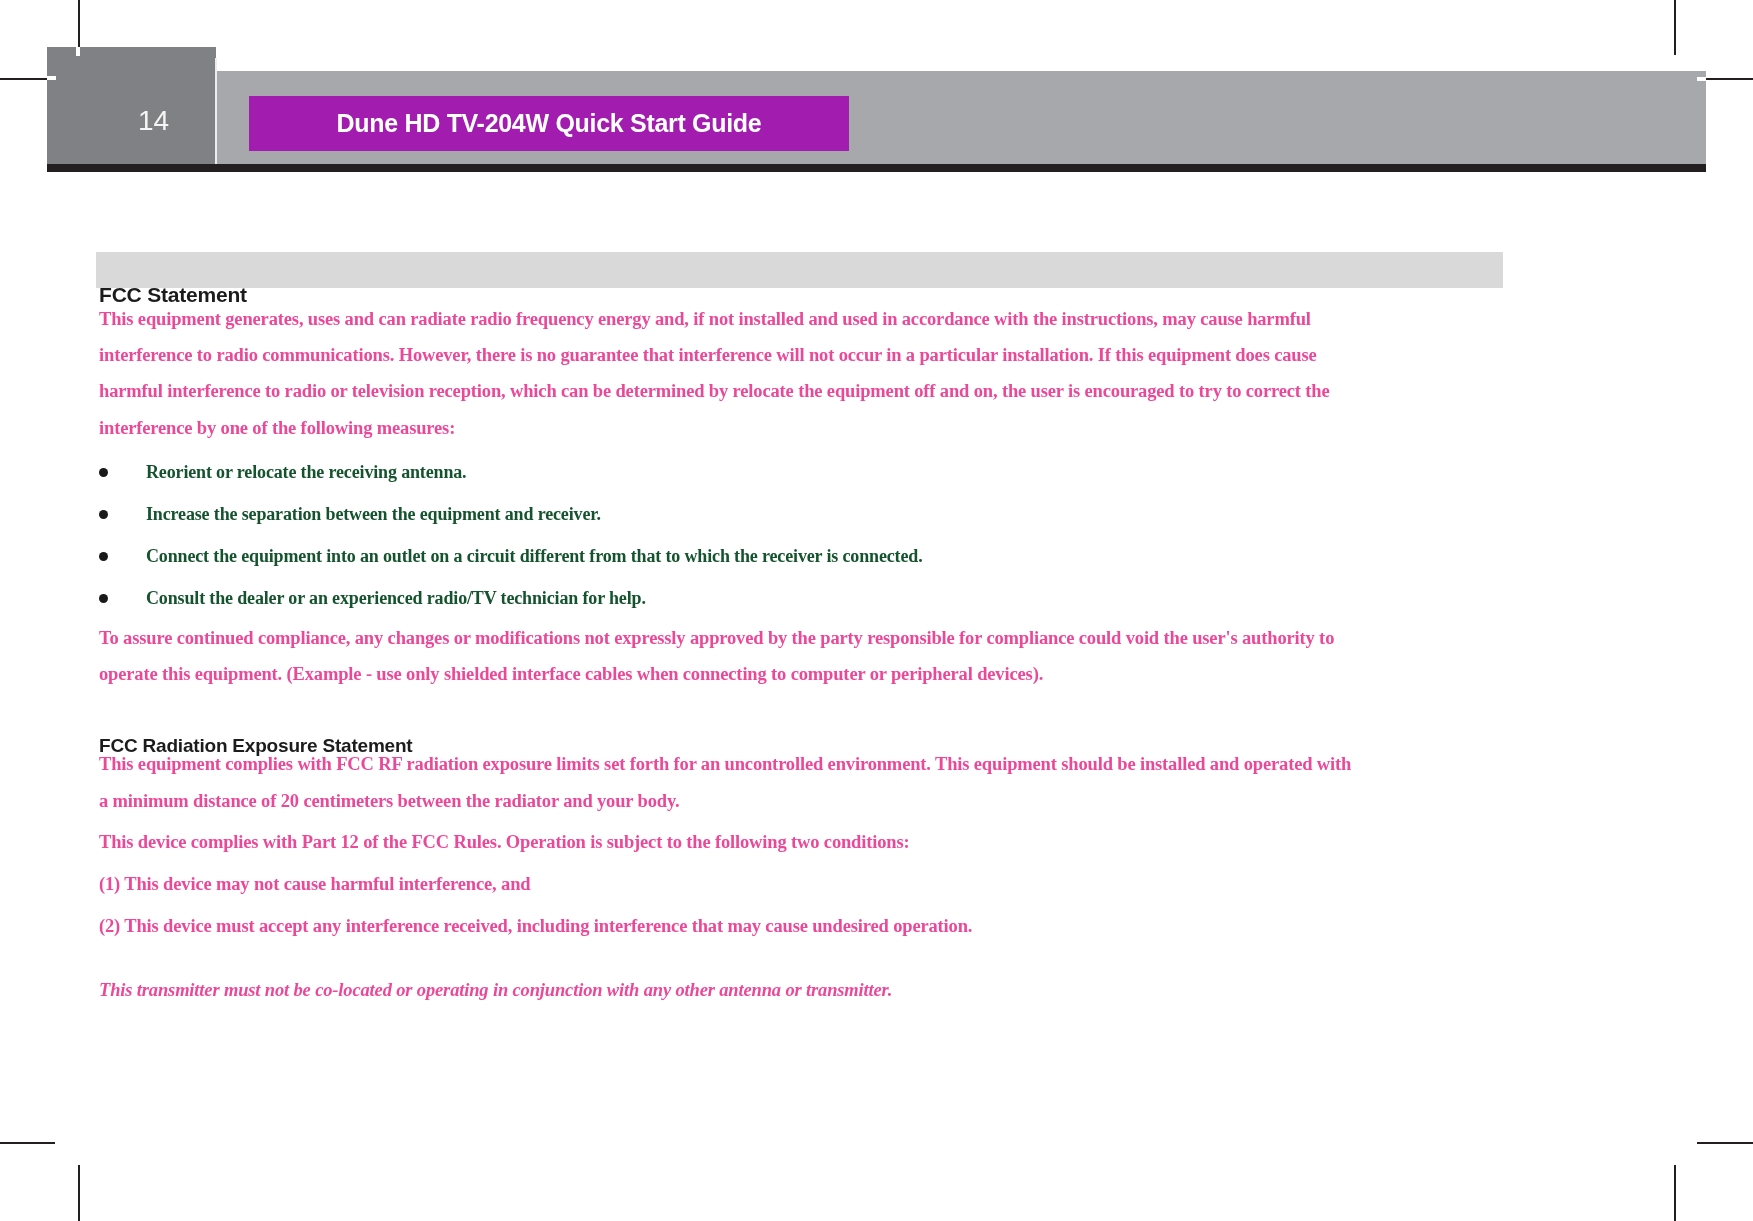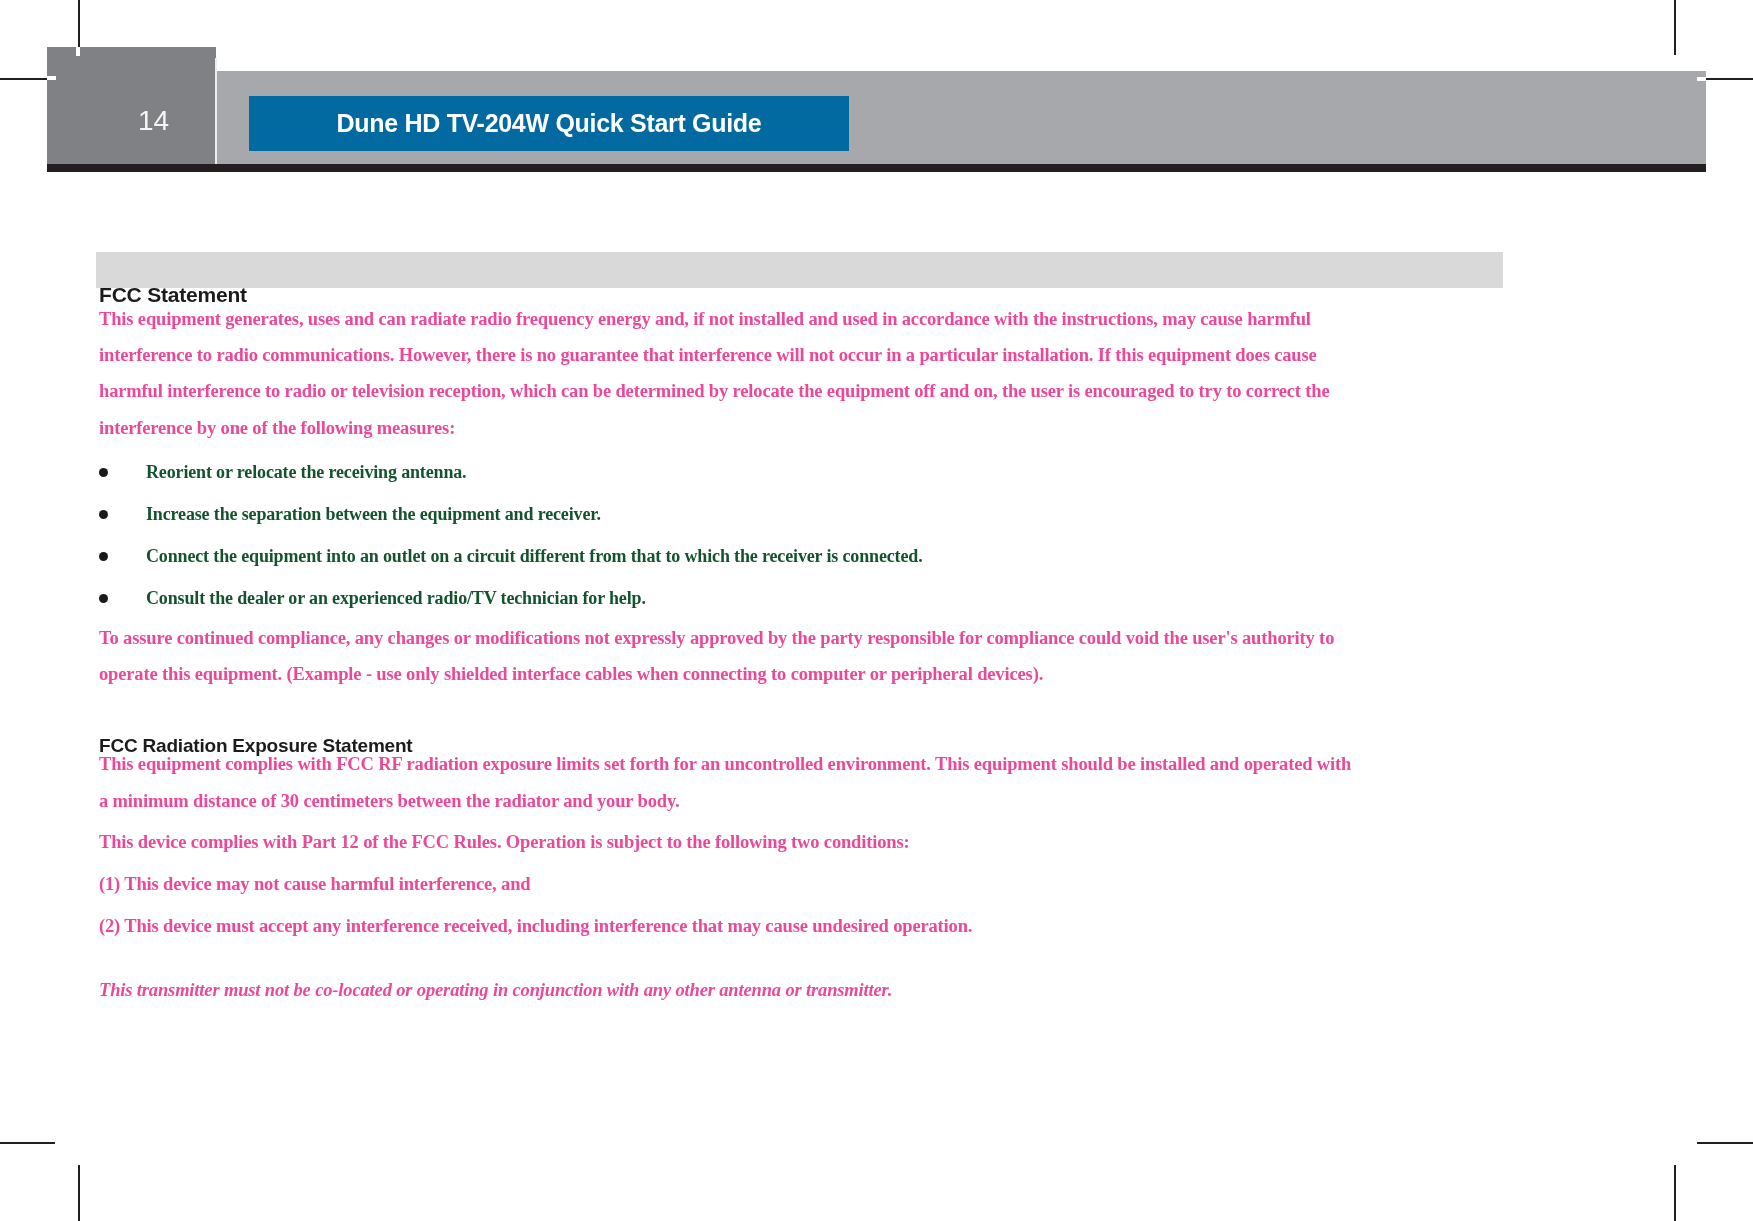--- a/index.html
+++ b/index.html
@@ -55,21 +55,21 @@
     width: 1489px; height: 93px;
     background: #a7a8ab;
   }
   .header-band .notch-h {
     position: absolute; right: 0; top: 6px; width: 9px; height: 4px; background: #ffffff;
   }
   .title-box {
     position: absolute;
     left: 249px; top: 96px;
     width: 600px; height: 55px;
-    background: #0369a1;
+    background: #a21caf;
     display: flex;
     align-items: center;
     justify-content: center;
   }
   .title-text {
     font-family: "Liberation Sans", "DejaVu Sans", sans-serif;
     font-weight: bold;
     font-size: 25px;
     color: #ffffff;
     letter-spacing: -0.3px;
@@ -183,17 +183,17 @@
     <span class="bullet-text" style="top:589px;">Consult the dealer or an experienced radio/TV technician for help.</span>
   </div>
 </div>
 
 <div class="line" style="top:629px;">To assure continued compliance, any changes or modifications not expressly approved by the party responsible for compliance could void the user's authority to</div>
 <div class="line" style="top:665px;">operate this equipment. (Example - use only shielded interface cables when connecting to computer or peripheral devices).</div>
 
 <div class="heading" style="left:99px; top:712px; font-weight:700; font-size:19px;">FCC Radiation Exposure Statement</div>
 
 <div class="line" style="top:755px;">This equipment complies with FCC RF radiation exposure limits set forth for an uncontrolled environment. This equipment should be installed and operated with</div>
-<div class="line" style="top:792px;">a minimum distance of 30 centimeters between the radiator and your body.</div>
+<div class="line" style="top:792px;">a minimum distance of 20 centimeters between the radiator and your body.</div>
 <div class="line" style="top:833px;">This device complies with Part 12 of the FCC Rules. Operation is subject to the following two conditions:</div>
 <div class="line" style="top:875px;">(1) This device may not cause harmful interference, and</div>
 <div class="line" style="top:917px;">(2) This device must accept any interference received, including interference that may cause undesired operation.</div>
 <div class="line" style="top:981px;font-style:italic;">This transmitter must not be co-located or operating in conjunction with any other antenna or transmitter.</div>
 
 </body></html>

